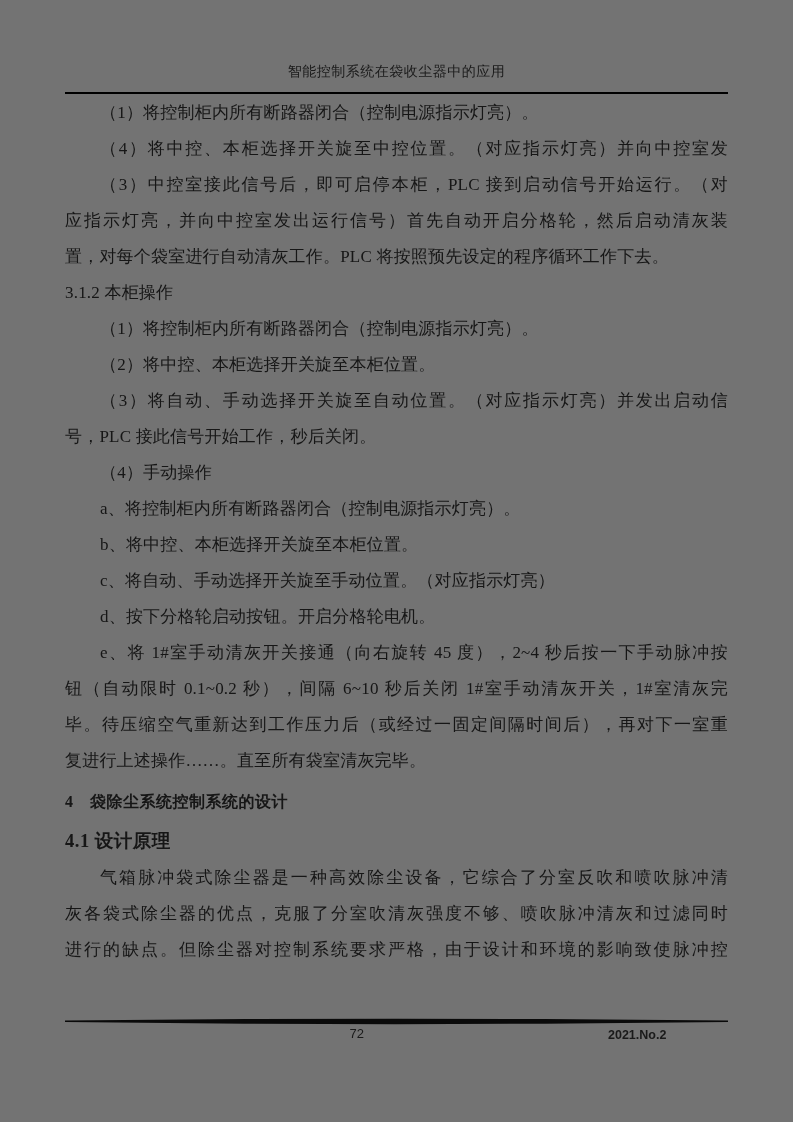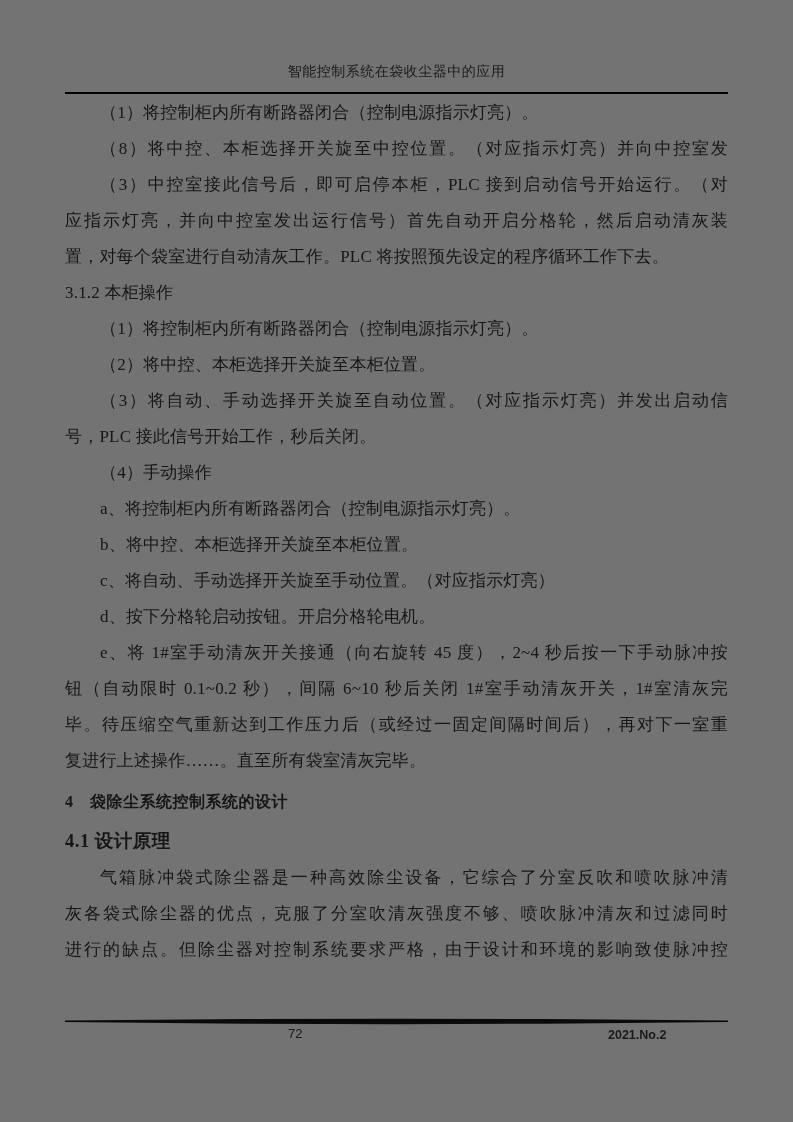--- a/index.html
+++ b/index.html
@@ -76,23 +76,23 @@
   .footer-rule {
     position: absolute;
     top: 1018px;
     left: 65px;
     width: 663px;
     height: 7px;
   }
   .page-number {
     position: absolute;
     top: 1026px;
-    left: 288px;
+    left: 304px;
     width: 60px;
-    text-align: left;
+    text-align: right;
     font-family: "Liberation Sans", "DejaVu Sans", sans-serif;
     font-size: 13px;
     color: #1a1a1a;
   }
   .issue-number {
     position: absolute;
     top: 1028px;
     left: 608px;
     width: 85px;
     font-family: "Liberation Sans", "DejaVu Sans", sans-serif;
@@ -108,21 +108,21 @@
 
   <div class="header-title">智能控制系统在袋收尘器中的应用</div>
 
   <div class="header-rule"></div>
 
   <div class="doc-body">
       <div class="para body">
         <div class="line indent">（1）将控制柜内所有断路器闭合（控制电源指示灯亮）。</div>
       </div>
       <div class="para body">
-        <div class="line fill indent">（8）将中控、本柜选择开关旋至中控位置。（对应指示灯亮）并向中控室发</div>
+        <div class="line fill indent">（4）将中控、本柜选择开关旋至中控位置。（对应指示灯亮）并向中控室发</div>
       </div>
       <div class="para body">
         <div class="line fill indent">（3）中控室接此信号后，即可启停本柜，PLC 接到启动信号开始运行。（对</div>
         <div class="line fill">应指示灯亮，并向中控室发出运行信号）首先自动开启分格轮，然后启动清灰装</div>
         <div class="line">置，对每个袋室进行自动清灰工作。PLC 将按照预先设定的程序循环工作下去。</div>
       </div>
       <div class="para heading3">
         <div class="line">3.1.2 本柜操作</div>
       </div>
       <div class="para body">

